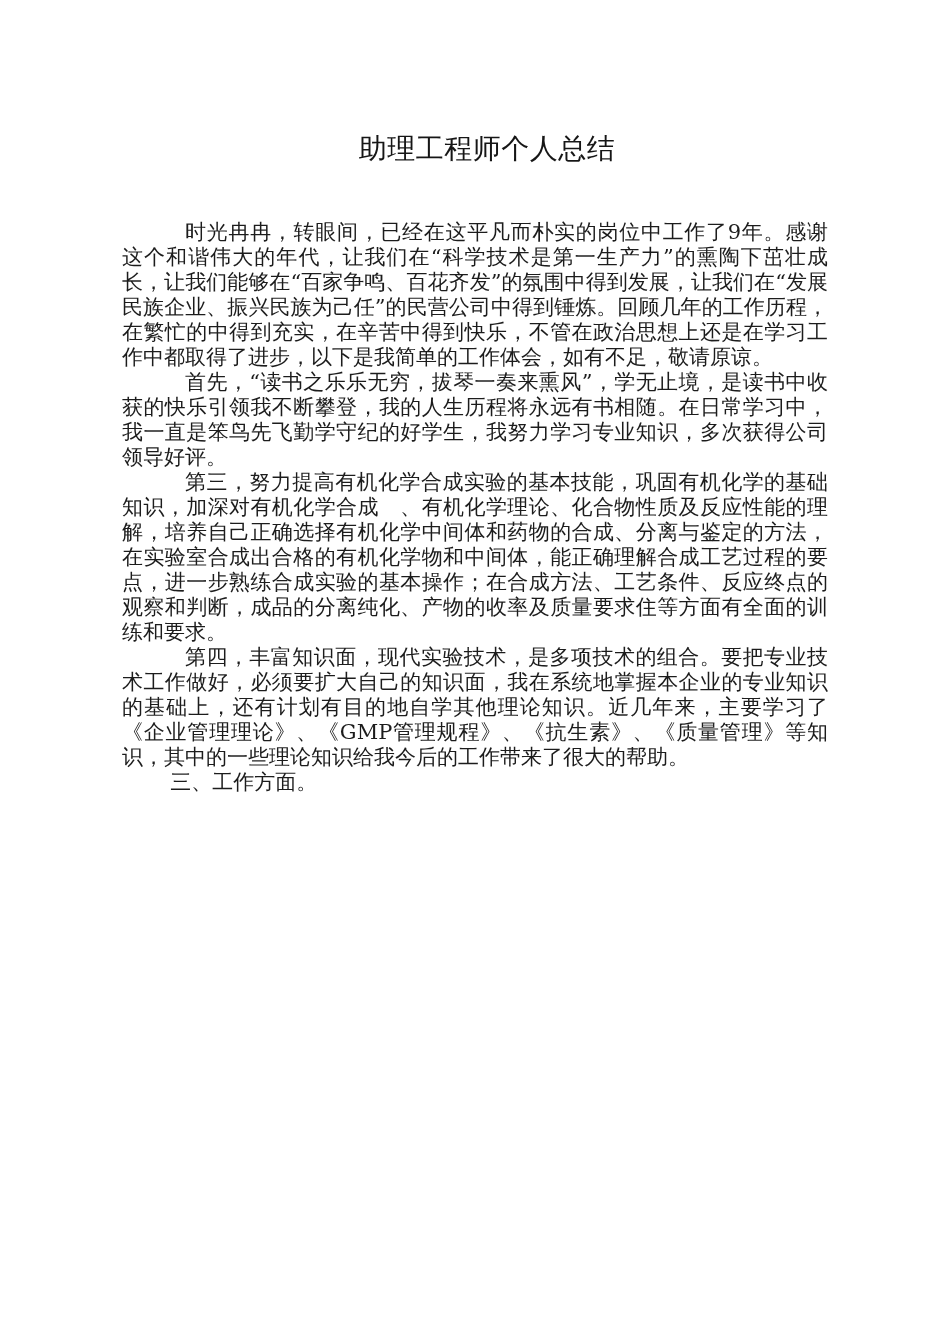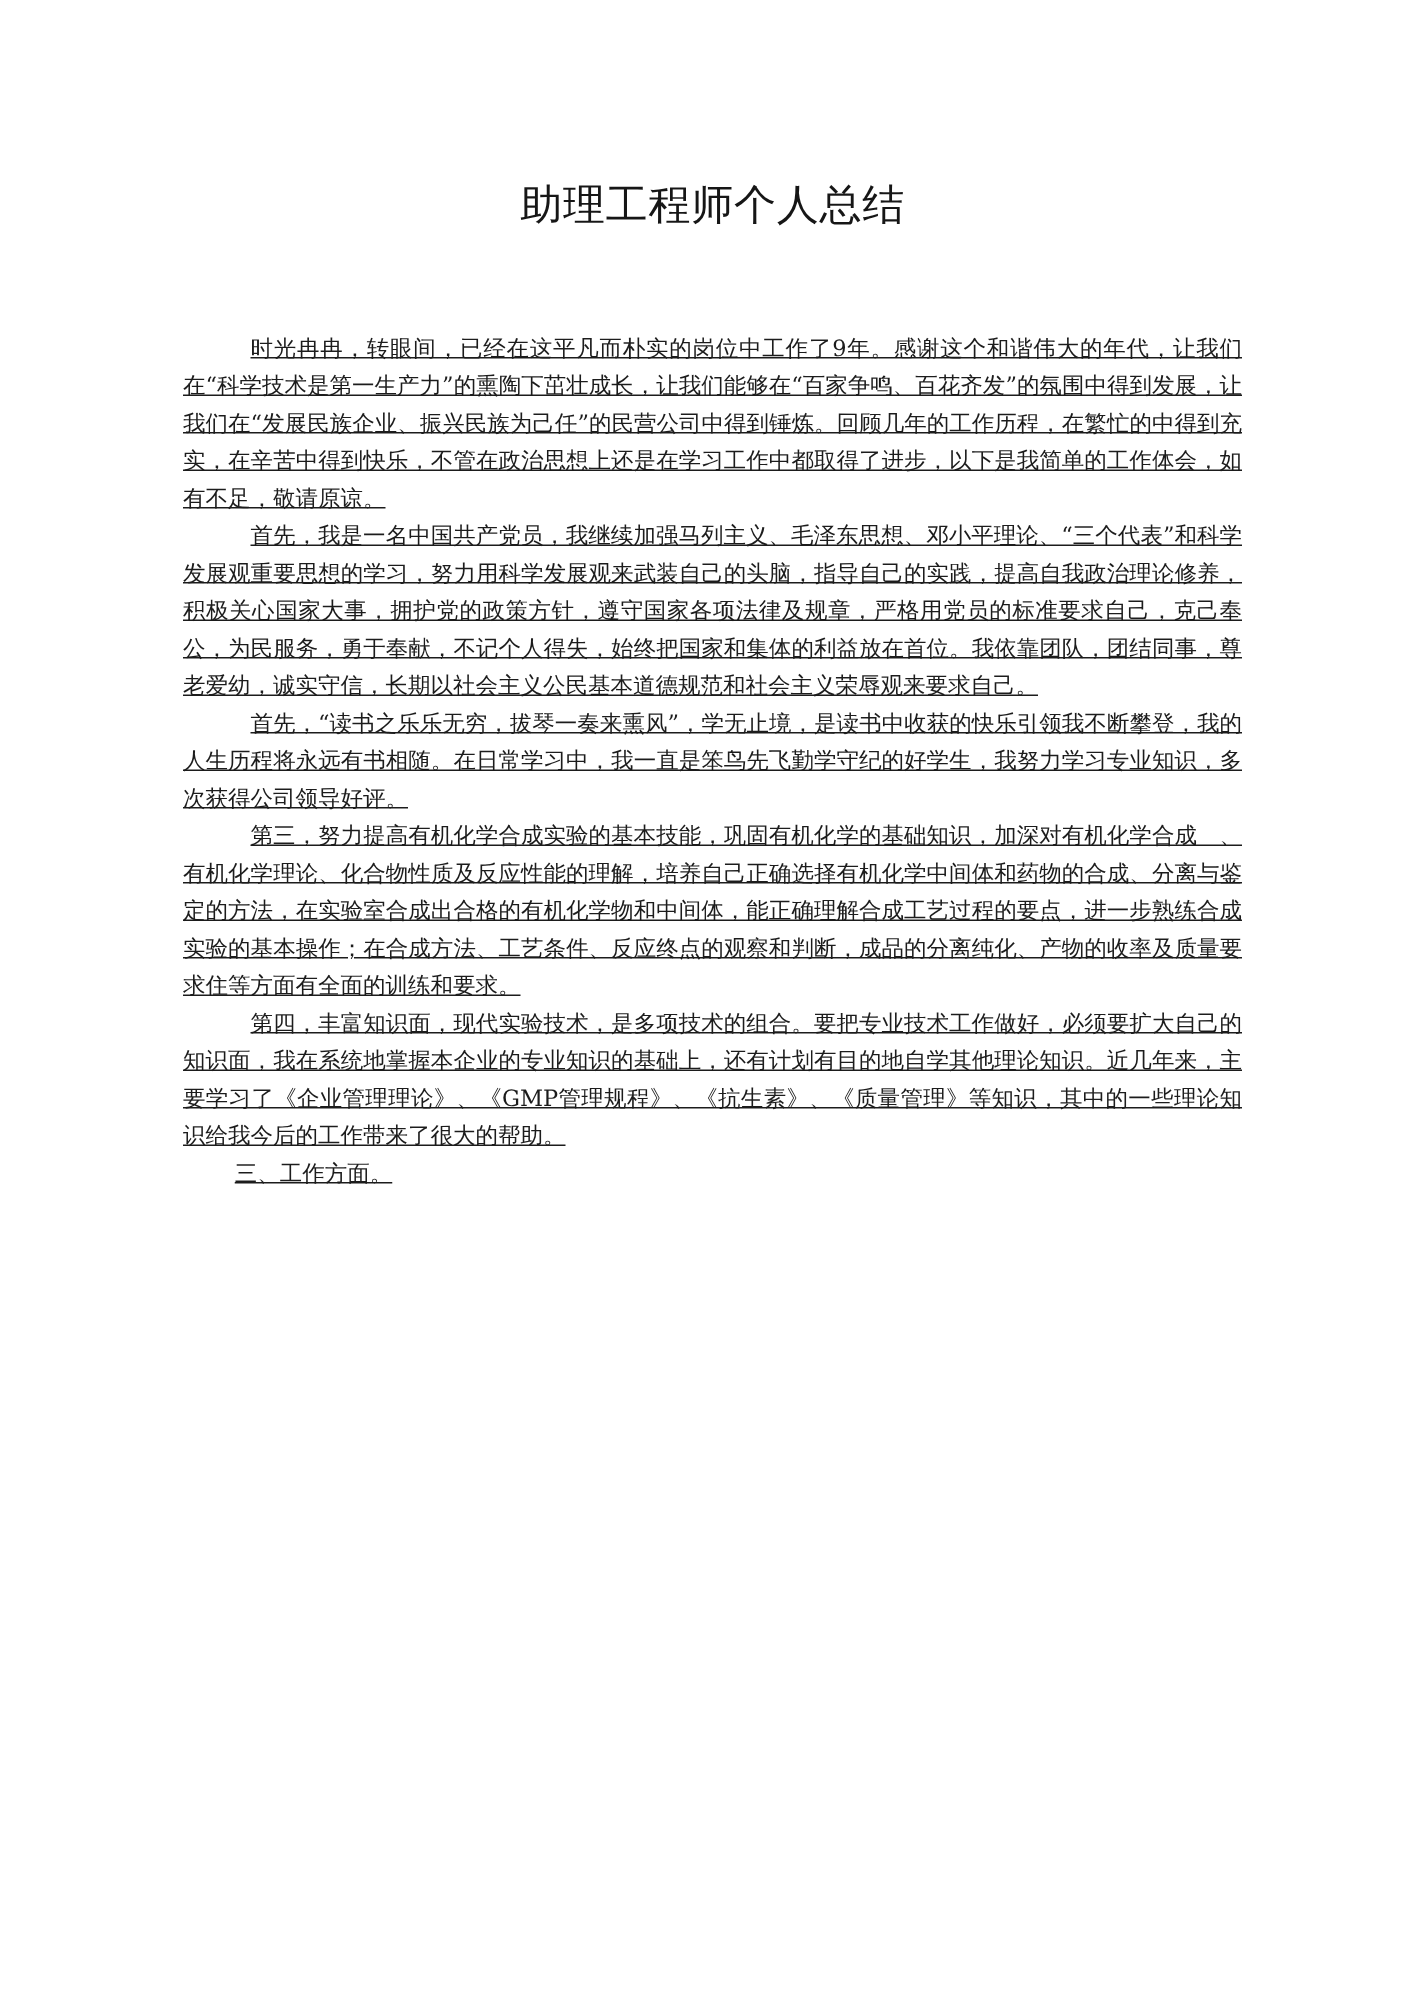--- a/index.html
+++ b/index.html
@@ -14,38 +14,37 @@
     background: #ffffff;
     overflow: hidden;
     font-family: "DejaVu Serif", "Liberation Serif", serif;
     color: #1c1c1c;
   }
   .doc-title {
     position: absolute;
     top: 121px;
     left: 122px;
     width: 706px;
-    margin: 0;
+    margin: 12px;
     text-align: center;
     font-size: 28px;
     line-height: 32px;
     font-weight: normal;
     letter-spacing: 0.5px;
     color: #161616;
   }
   .doc-content {
     position: absolute;
     top: 220px;
     left: 122px;
     width: 706px;
-    font-size: 15px;
+    font-size: 21px;
     line-height: 25px;
     text-align: justify;
     text-justify: inter-ideograph;
-    text-decoration: underline;
   }
   .doc-content p {
     margin: 0;
     padding: 0;
   }
   .para {
     text-indent: 3em;
   }
   .heading-tabbed {
     text-indent: 2em;
@@ -59,21 +58,20 @@
 
 <div class="doc-page">
 
   <h1 class="doc-title">助理工程师个人总结</h1>
 
   <div class="doc-content">
 
     <p class="para">时光冉冉，转眼间，已经在这平凡而朴实的岗位中工作了9年。感谢这个和谐伟大的年代，让我们在“科学技术是第一生产力”的熏陶下茁壮成长，让我们能够在“百家争鸣、百花齐发”的氛围中得到发展，让我们在“发展民族企业、振兴民族为己任”的民营公司中得到锤炼。回顾几年的工作历程，在繁忙的中得到充实，在辛苦中得到快乐，不管在政治思想上还是在学习工作中都取得了进步，以下是我简单的工作体会，如有不足，敬请原谅。</p>
 
 
-    <p class="para">首先，我是一名中国共产党员，我继续加强马列主义、毛泽东思想、邓小平理论、“三个代表”和科学发展观重要思想的学习，努力用科学发展观来武装自己的头脑，指导自己的实践，提高自我政治理论修养，积极关心国家大事，拥护党的政策方针，遵守国家各项法律及规章，严格用党员的标准要求自己，克己奉公，为民服务，勇于奉献，不记个人得失，始终把国家和集体的利益放在首位。我依靠团队，团结同事，尊老爱幼，诚实守信，长期以社会主义公民基本道德规范和社会主义荣辱观来要求自己。</p>
 
 
 
     <p class="para">首先，“读书之乐乐无穷，拔琴一奏来熏风”，学无止境，是读书中收获的快乐引领我不断攀登，我的人生历程将永远有书相随。在日常学习中，我一直是笨鸟先飞勤学守纪的好学生，我努力学习专业知识，多次获得公司领导好评。</p>
 
 
     <p class="para">第三，努力提高有机化学合成实验的基本技能，巩固有机化学的基础知识，加深对有机化学合成　、有机化学理论、化合物性质及反应性能的理解，培养自己正确选择有机化学中间体和药物的合成、分离与鉴定的方法，在实验室合成出合格的有机化学物和中间体，能正确理解合成工艺过程的要点，进一步熟练合成实验的基本操作；在合成方法、工艺条件、反应终点的观察和判断，成品的分离纯化、产物的收率及质量要求住等方面有全面的训练和要求。</p>
 
     <p class="para">第四，丰富知识面，现代实验技术，是多项技术的组合。要把专业技术工作做好，必须要扩大自己的知识面，我在系统地掌握本企业的专业知识的基础上，还有计划有目的地自学其他理论知识。近几年来，主要学习了《企业管理理论》、《GMP管理规程》、《抗生素》、《质量管理》等知识，其中的一些理论知识给我今后的工作带来了很大的帮助。</p>
 

